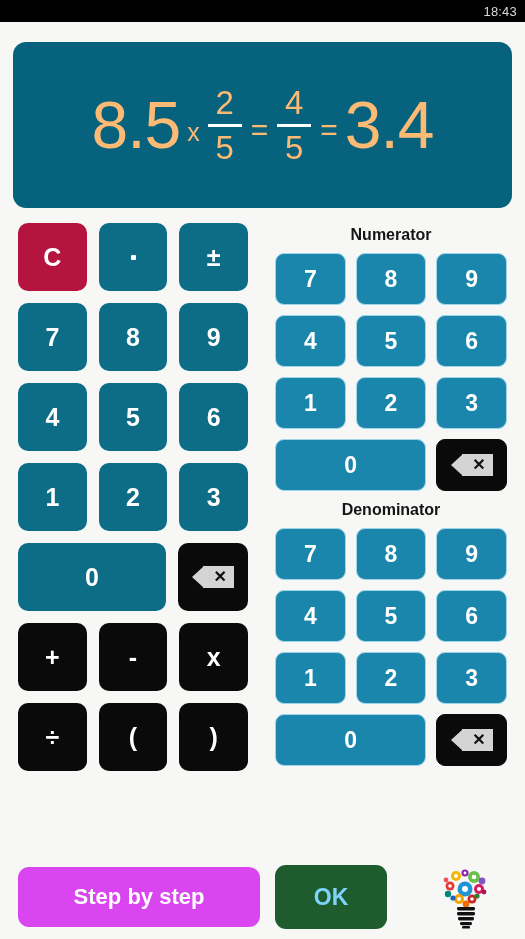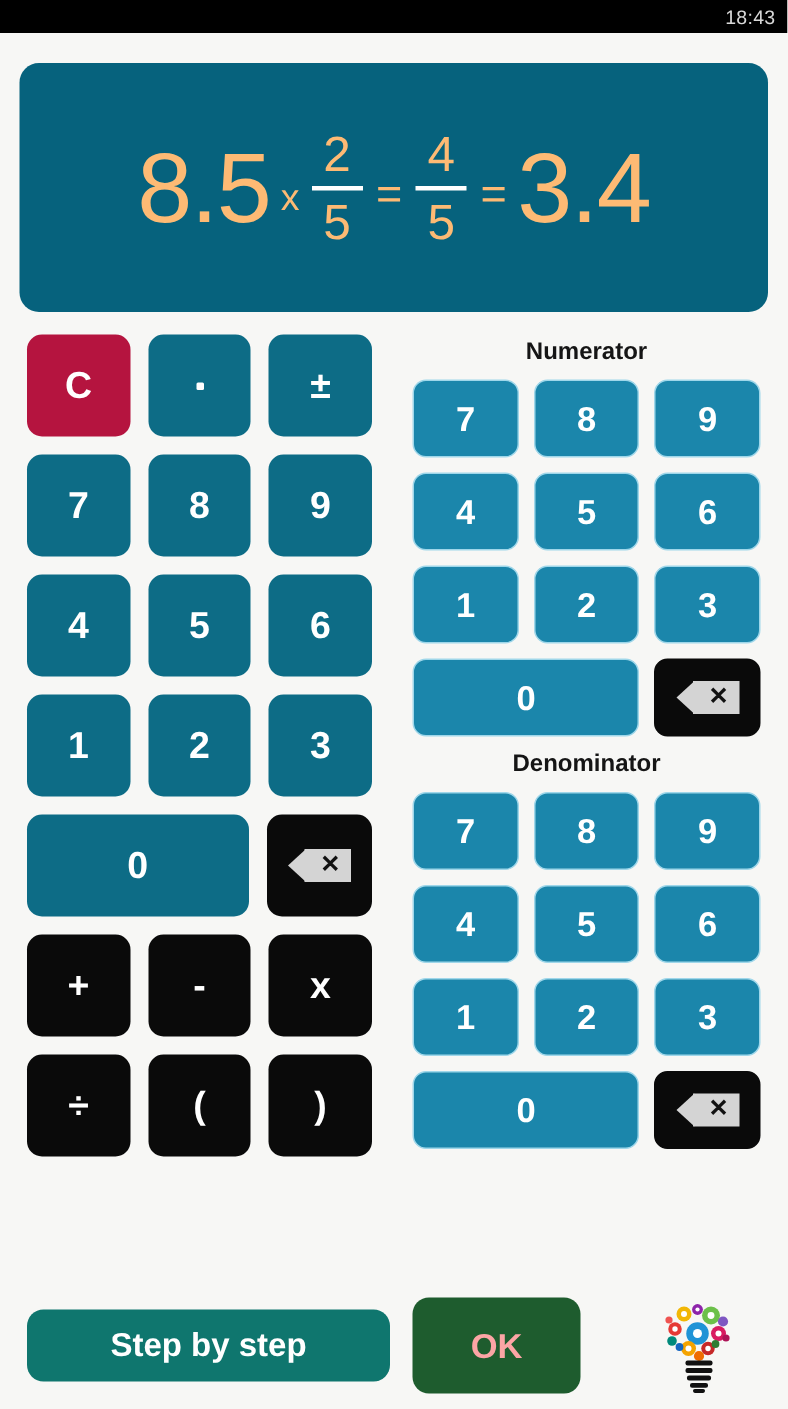--- a/index.html
+++ b/index.html
@@ -214,37 +214,37 @@
     top: 833px;
     width: 525px;
     height: 84px;
     display: flex;
     align-items: center;
   }
   .btn-step {
     position: absolute;
     left: 18px;
     width: 242px;
-    height: 48px;
-    background: #0f766e;
+    height: 60px;
+    background: #d946ef;
     color: #ffffff;
     border: none;
     border-radius: 11px;
     font-family: "Liberation Sans", sans-serif;
     font-size: 22px;
     font-weight: 700;
     cursor: pointer;
   }
   .btn-ok {
     position: absolute;
     left: 275px;
     width: 112px;
     height: 64px;
     background: #1e5c2e;
-    color: #fca5a5;
+    color: #7dd3fc;
     border: none;
     border-radius: 11px;
     font-family: "Liberation Sans", sans-serif;
     font-size: 23px;
     font-weight: 700;
     cursor: pointer;
   }
 
   
   .bulb-btn {

